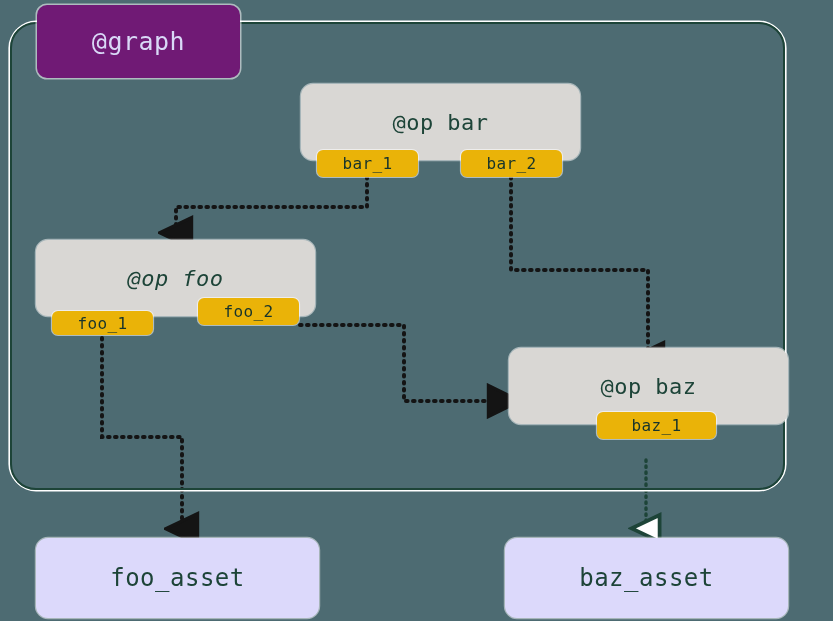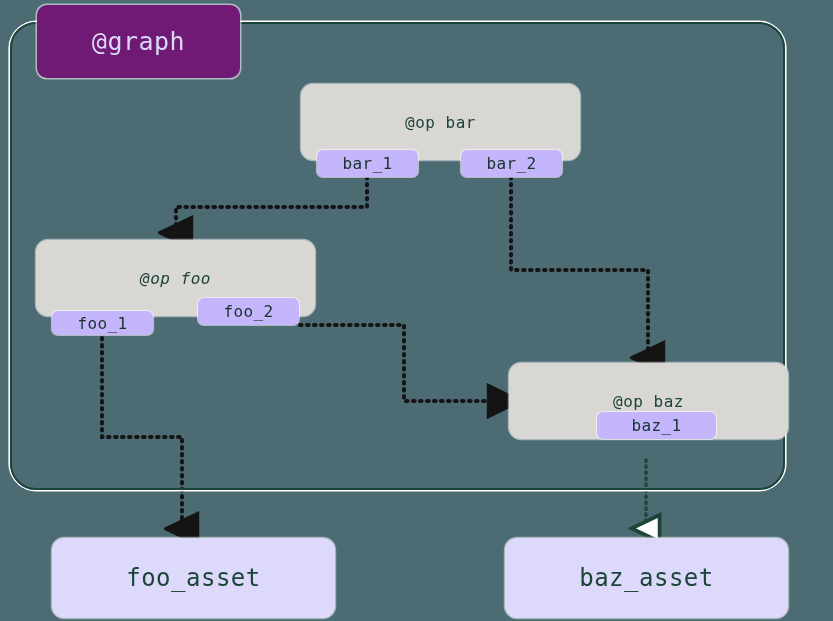--- a/index.html
+++ b/index.html
@@ -32,28 +32,28 @@
     letter-spacing:0.5px;
     box-shadow:0 0 0 1.5px rgba(255,255,255,.55);
   }
 
   
   .op-box{
     background:#d9d7d4;
     border-radius:12px;
     color:#1d4438;
     display:flex;align-items:center;justify-content:center;
-    font-size:16px;
+    font-size:22px;
     letter-spacing:0.5px;
     box-shadow:0 0 0 1.2px rgba(255,255,255,.5);
   }
 
   
   .port{
-    background:#c4b5fd;
+    background:#eab308;
     border-radius:6px;
     color:#17342c;
     display:flex;align-items:center;justify-content:center;
     font-size:16px;
     letter-spacing:0.4px;
     box-shadow:0 0 0 1.1px rgba(255,255,255,.55);
   }
 
   
   .asset-box{
@@ -114,28 +114,28 @@
   <div class="node op-box" style="left:36px;top:240px;width:279px;height:76px;font-style:italic;">
     <span>@op foo</span>
   </div>
   <div class="node port" style="left:52px;top:311px;width:101px;height:24px;">
     <span>foo_1</span>
   </div>
   <div class="node port" style="left:198px;top:298px;width:101px;height:27px;">
     <span>foo_2</span>
   </div>
 
-  <div class="node op-box" style="left:509px;top:363px;width:279px;height:76px;">
+  <div class="node op-box" style="left:509px;top:348px;width:279px;height:76px;">
     <span>@op baz</span>
   </div>
   <div class="node port" style="left:597px;top:412px;width:119px;height:27px;">
     <span>baz_1</span>
   </div>
 
-  <div class="node asset-box" style="left:52px;top:538px;width:283px;height:80px;">
+  <div class="node asset-box" style="left:36px;top:538px;width:283px;height:80px;">
     <span>foo_asset</span>
   </div>
 
   <div class="node asset-box" style="left:505px;top:538px;width:283px;height:80px;">
     <span>baz_asset</span>
   </div>
 
 </div>
 
 </body></html>

